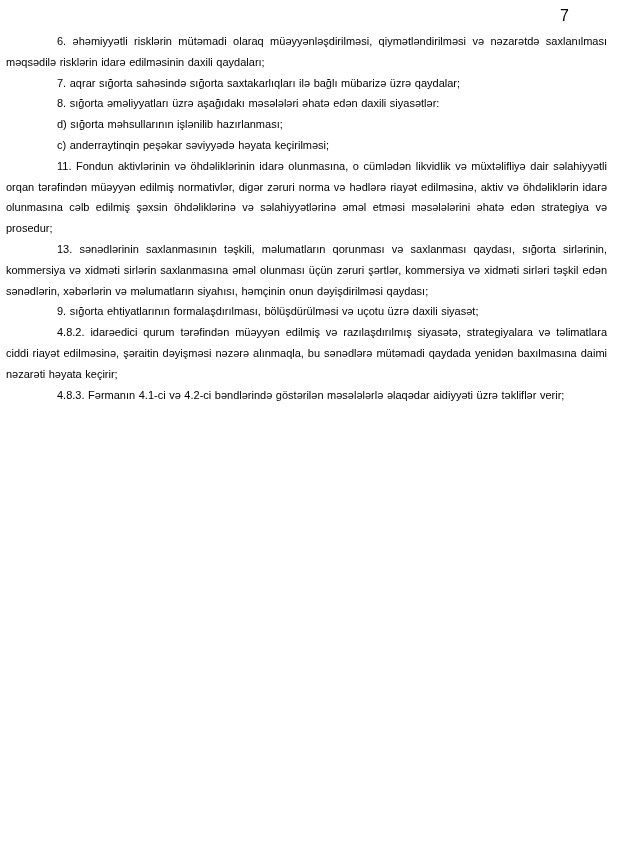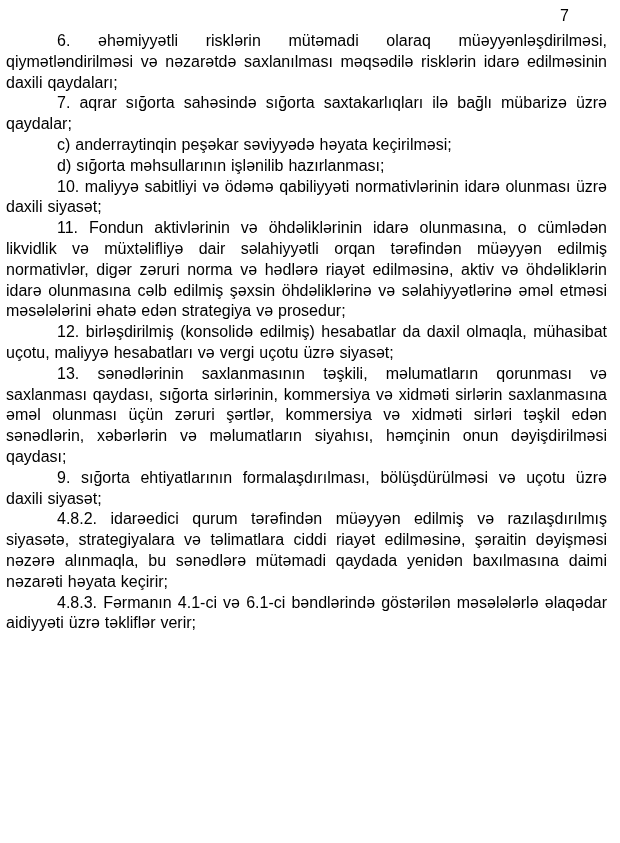--- a/index.html
+++ b/index.html
@@ -25,40 +25,39 @@
     text-align: right;
     padding-right: 38px;
     font-size: 16px;
     line-height: 19px;
     margin-bottom: 6px;
     color: #000000;
   }
   .body-text p {
     margin: 0;
     padding: 0;
-    font-size: 16px;
+    font-size: 11px;
     line-height: 20.8px;
     text-align: justify;
     text-indent: 51px;
     color: #000000;
     word-spacing: 0.5px;
   }
 </style>
 </head>
 <body>
 
 <div class="page">
   <div class="page-number">7</div>
 
   <div class="body-text">
     <p>6. əhəmiyyətli risklərin mütəmadi olaraq müəyyənləşdirilməsi, qiymətləndirilməsi və nəzarətdə saxlanılması məqsədilə risklərin idarə edilməsinin daxili qaydaları;</p>
     <p>7. aqrar sığorta sahəsində sığorta saxtakarlıqları ilə bağlı mübarizə üzrə qaydalar;</p>
+    <p>8. sığorta əməliyyatları üzrə aşağıdakı məsələləri əhatə edən daxili siyasətlər:</p>
+    <p>d) sığorta məhsullarının işlənilib hazırlanması;</p>
     <p>c) anderraytinqin peşəkar səviyyədə həyata keçirilməsi;</p>
-    <p>d) sığorta məhsullarının işlənilib hazırlanması;</p>
-    <p>10. maliyyə sabitliyi və ödəmə qabiliyyəti normativlərinin idarə olunması üzrə daxili siyasət;</p>
     <p>11. Fondun aktivlərinin və öhdəliklərinin idarə olunmasına, o cümlədən likvidlik və müxtəlifliyə dair səlahiyyətli orqan tərəfindən müəyyən edilmiş normativlər, digər zəruri norma və hədlərə riayət edilməsinə, aktiv və öhdəliklərin idarə olunmasına cəlb edilmiş şəxsin öhdəliklərinə və səlahiyyətlərinə əməl etməsi məsələlərini əhatə edən strategiya və prosedur;</p>
-    <p>12. birləşdirilmiş (konsolidə edilmiş) hesabatlar da daxil olmaqla, mühasibat uçotu, maliyyə hesabatları və vergi uçotu üzrə siyasət;</p>
     <p>13. sənədlərinin saxlanmasının təşkili, məlumatların qorunması və saxlanması qaydası, sığorta sirlərinin, kommersiya və xidməti sirlərin saxlanmasına əməl olunması üçün zəruri şərtlər, kommersiya və xidməti sirləri təşkil edən sənədlərin, xəbərlərin və məlumatların siyahısı, həmçinin onun dəyişdirilməsi qaydası;</p>
     <p>9. sığorta ehtiyatlarının formalaşdırılması, bölüşdürülməsi və uçotu üzrə daxili siyasət;</p>
     <p>4.8.2. idarəedici qurum tərəfindən müəyyən edilmiş və razılaşdırılmış siyasətə, strategiyalara və təlimatlara ciddi riayət edilməsinə, şəraitin dəyişməsi nəzərə alınmaqla, bu sənədlərə mütəmadi qaydada yenidən baxılmasına daimi nəzarəti həyata keçirir;</p>
-    <p>4.8.3. Fərmanın 4.1-ci və 6.1-ci bəndlərində göstərilən məsələlərlə əlaqədar aidiyyəti üzrə təkliflər verir;</p>
+    <p>4.8.3. Fərmanın 4.1-ci və 4.2-ci bəndlərində göstərilən məsələlərlə əlaqədar aidiyyəti üzrə təkliflər verir;</p>
   </div>
 </div>
 
 </body></html>

